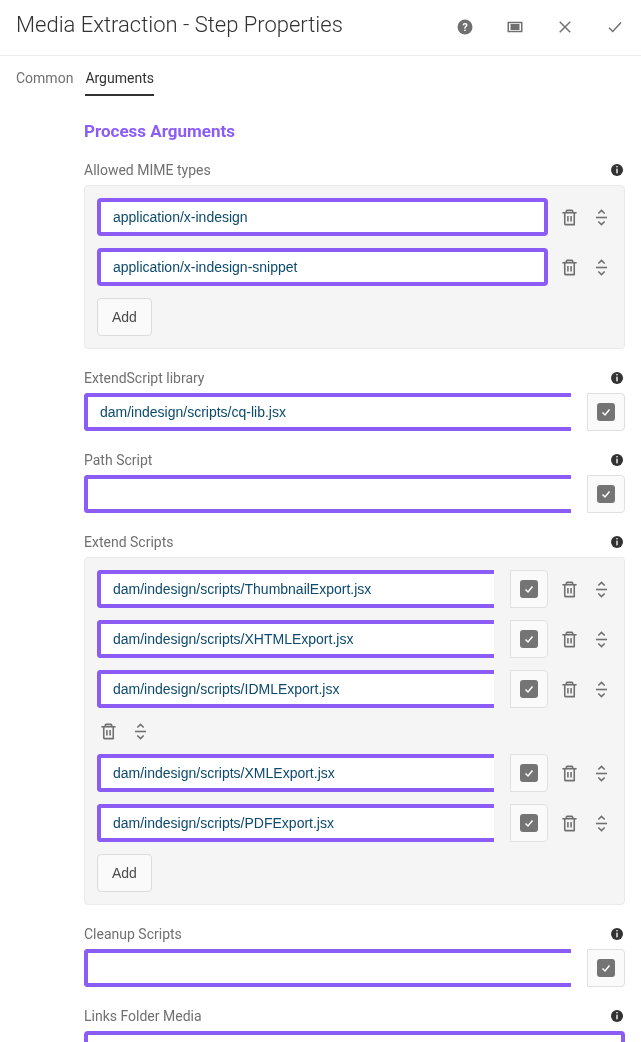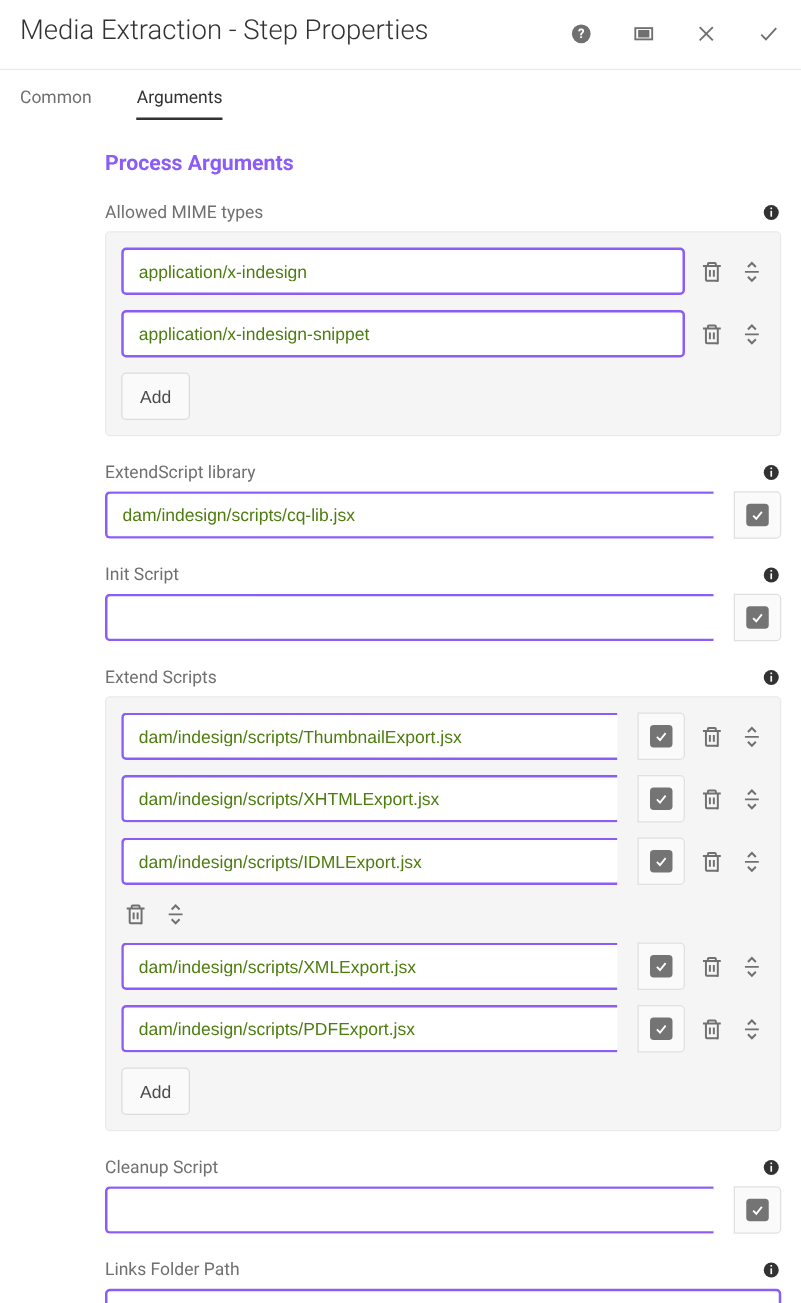--- a/index.html
+++ b/index.html
@@ -31,21 +31,21 @@
     height: 20px;
     display: flex;
     align-items: center;
     justify-content: center;
     cursor: pointer;
     color: #707070;
   }
   .icon-btn svg { width: 18px; height: 18px; }
   .tabs {
     display: flex;
-    gap: 36px;
+    gap: 12px;
     padding: 0 16px;
     border-bottom: 1px solid transparent;
   }
   .tab {
     padding: 14px 0 8px;
     font-size: 14px;
     color: #707070;
     cursor: pointer;
   }
   .tab.active {
@@ -86,26 +86,26 @@
   .row {
     display: flex;
     align-items: center;
     gap: 10px;
     margin-bottom: 12px;
   }
   .row:last-of-type { margin-bottom: 0; }
   .text-input {
     flex: 1;
     height: 38px;
-    border: 2px solid #8b5cf6;
+    border: 4px solid #8b5cf6;
     border-radius: 4px;
     background: #fff;
     padding: 0 12px;
     font-size: 14px;
-    color: #4d7c0f;
+    color: #0c4a6e;
     outline: none;
   }
   .text-input-with-check {
     display: flex;
     gap: 16px;
     align-items: stretch;
     height: 38px;
   }
   .text-input-with-check .text-input {
     border-top-right-radius: 0;
@@ -271,21 +271,21 @@
             <svg viewBox="0 0 24 24">
               <polyline points="5,13 10,18 19,7"></polyline>
             </svg>
           </div>
       </div>
     </div>
   </div>
 
   
   <div class="field-label-row">
-    <span class="field-label">Init Script</span>
+    <span class="field-label">Path Script</span>
     <span class="info-icon">
       <svg viewBox="0 0 24 24">
           <circle cx="12" cy="12" r="9" fill="#323232"></circle>
           <rect x="11" y="10" width="2" height="7" fill="#fff"></rect>
           <rect x="11" y="6" width="2" height="2" fill="#fff"></rect>
         </svg>
     </span>
   </div>
   <div class="single-input-wrap">
     <div class="text-input-with-check">
@@ -470,21 +470,21 @@
               <polyline points="8,17 12,21 16,17"></polyline>
             </svg>
           </div>
         </div>
       </div>
     <button class="add-btn">Add</button>
   </div>
 
   
   <div class="field-label-row">
-    <span class="field-label">Cleanup Script</span>
+    <span class="field-label">Cleanup Scripts</span>
     <span class="info-icon">
       <svg viewBox="0 0 24 24">
           <circle cx="12" cy="12" r="9" fill="#323232"></circle>
           <rect x="11" y="10" width="2" height="7" fill="#fff"></rect>
           <rect x="11" y="6" width="2" height="2" fill="#fff"></rect>
         </svg>
     </span>
   </div>
   <div class="single-input-wrap">
     <div class="text-input-with-check">
@@ -494,21 +494,21 @@
             <svg viewBox="0 0 24 24">
               <polyline points="5,13 10,18 19,7"></polyline>
             </svg>
           </div>
       </div>
     </div>
   </div>
 
   
   <div class="field-label-row">
-    <span class="field-label">Links Folder Path</span>
+    <span class="field-label">Links Folder Media</span>
     <span class="info-icon">
       <svg viewBox="0 0 24 24">
           <circle cx="12" cy="12" r="9" fill="#323232"></circle>
           <rect x="11" y="10" width="2" height="7" fill="#fff"></rect>
           <rect x="11" y="6" width="2" height="2" fill="#fff"></rect>
         </svg>
     </span>
   </div>
   <input class="text-input" style="width: 100%;" value="/Links">
 

